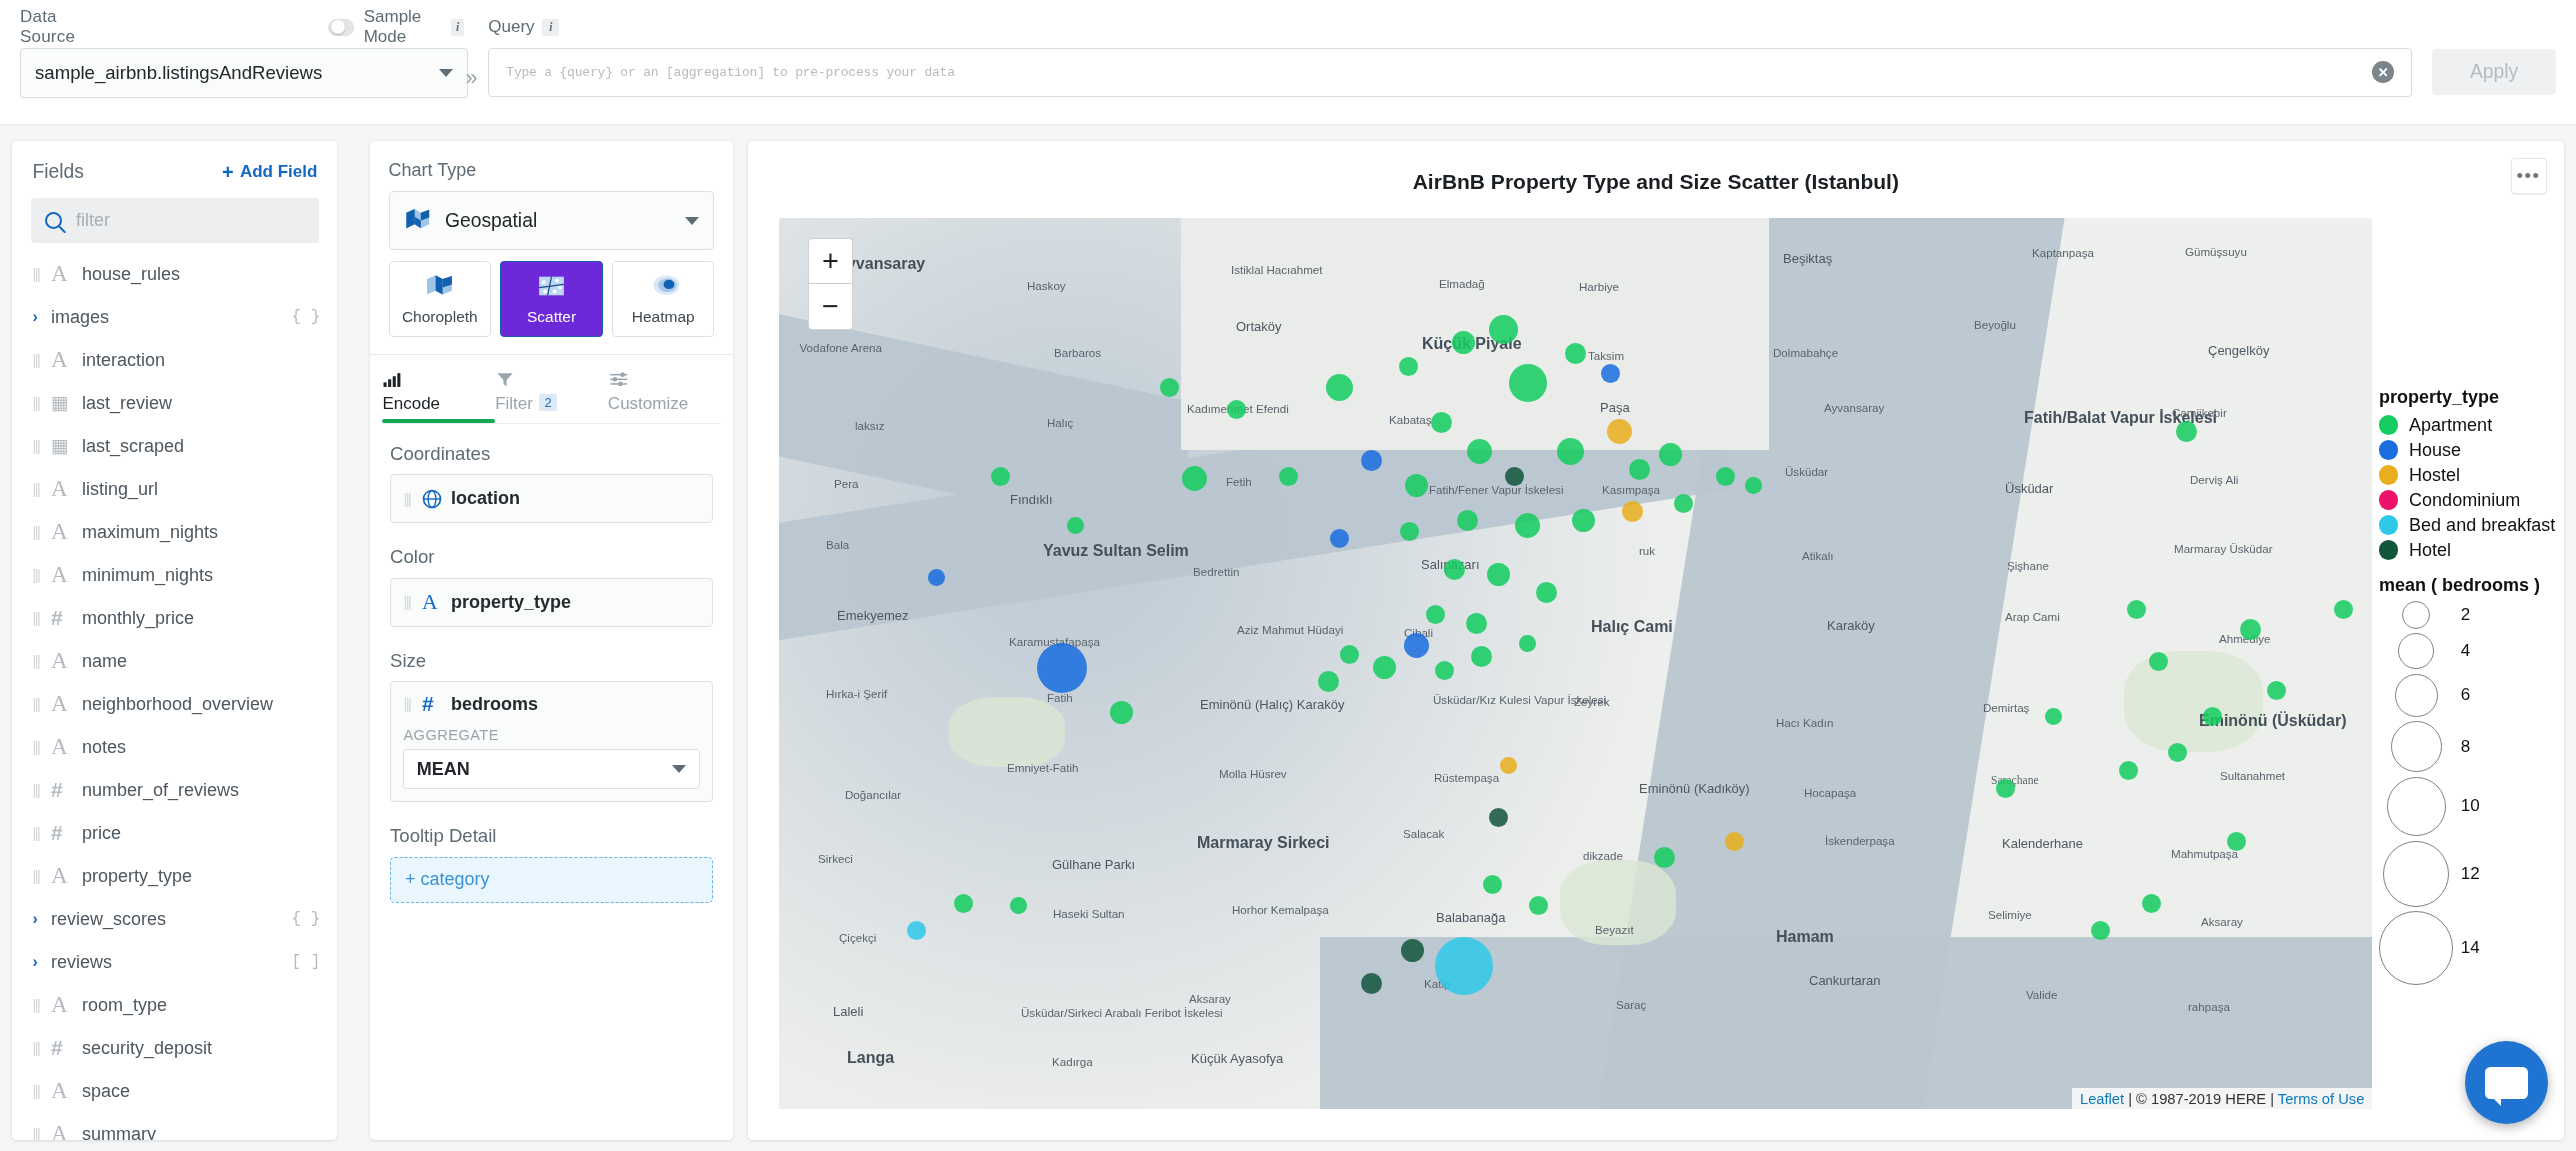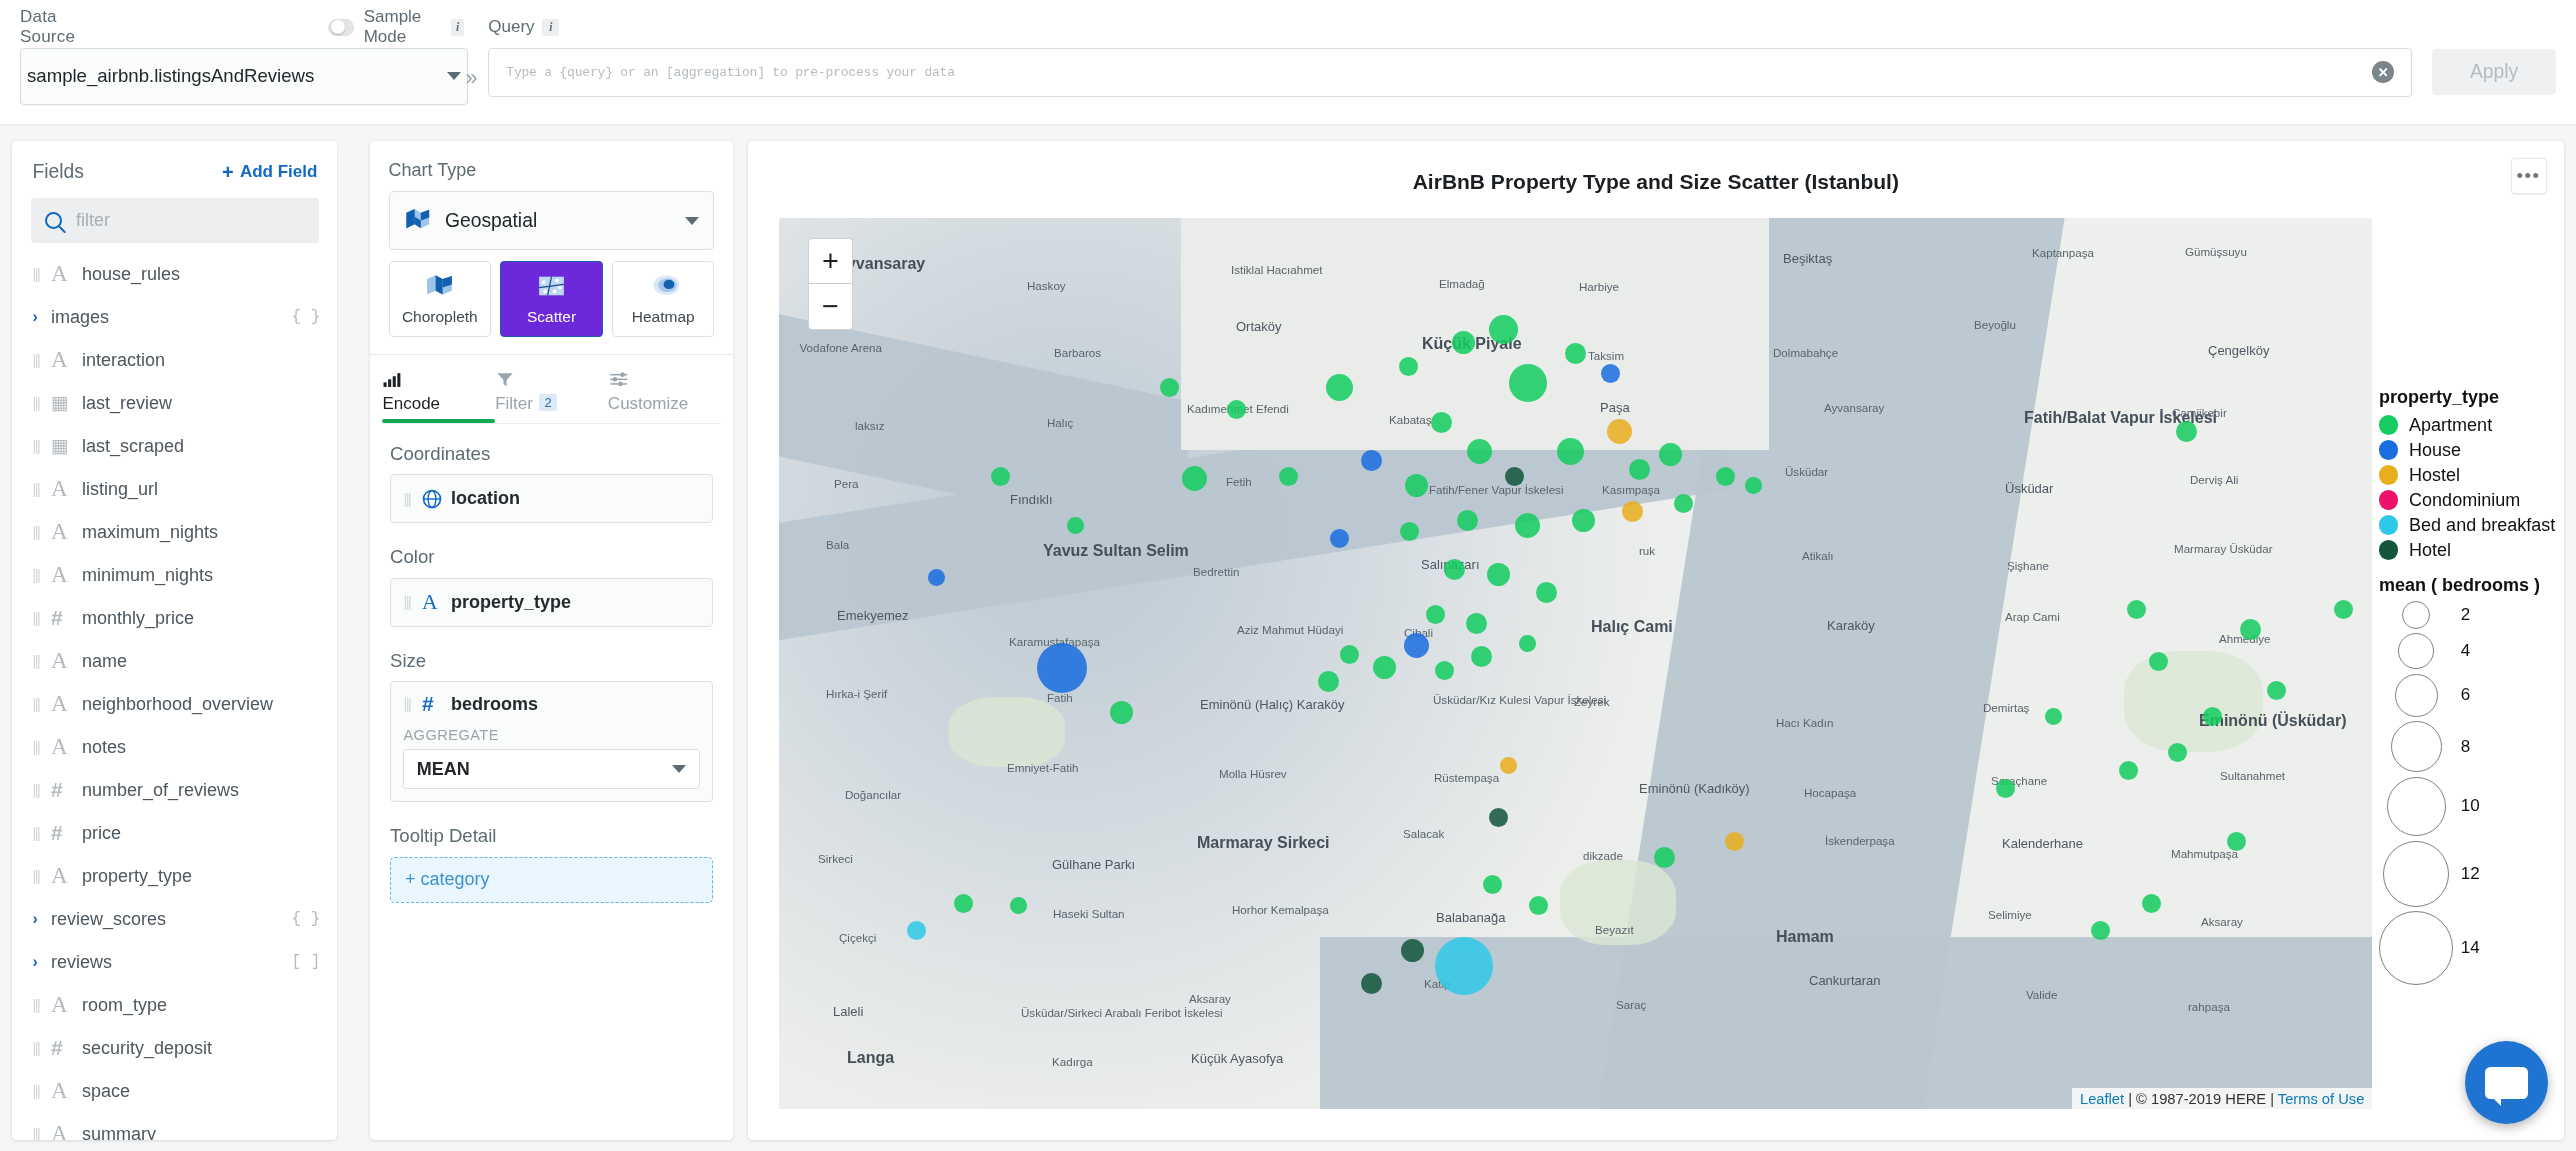--- a/index.html
+++ b/index.html
@@ -31,23 +31,23 @@
     border-radius: 50%; background: #fff; box-shadow: 0 0.8px 1.5px rgba(0,0,0,.3);
   }
   .sm-label { font-size: 17px; color: #5d6c74; margin-left: 9.3px; }
   .info-badge {
     display:inline-flex; align-items:center; justify-content:center;
     width: 17px; height: 17px; border-radius: 2.3px; background:#eceef0;
     color:#5d6c74; font-size: 11.6px; font-style: italic; font-weight:700;
     margin-left: 7.7px; font-family:"Liberation Serif", serif;
   }
   .ds-select {
-    margin-top: 7.7px; width: 448px; height: 57px;
+    margin-top: 7.7px; width: 448px; height: 50px;
     background:#fafbfb; border:0.8px solid #d9dde0; border-radius:3.9px;
-    display:flex; align-items:center; padding: 0 6px;
+    display:flex; align-items:center; padding: 0 14px;
     box-shadow: 0 0.8px 0.8px rgba(0,0,0,.04);
   }
   .ds-select .val { font-size: 18.6px; color:#23262a; flex:1; }
   .caret { width:0;height:0;border-left:7px solid transparent;border-right:7px solid transparent;border-top:8.5px solid #5d6c74; }
   .chev-double { font-size:21.6px; color:#9aa4ab; margin: 0 10.8px 0 1.5px; align-self:center; padding-top:32px;}
 
   .query-block { flex: 1; padding: 14px 0 0 0; }
   .q-headrow { display:flex; align-items:center; height:26px; }
   .q-label { font-size:17px; color:#5d6c74; }
   .q-inputrow { margin-top: 7.7px; display:flex; align-items:center; }
@@ -606,21 +606,21 @@
           <div class="maplbl" style="left: 795px; top: 477px;">Zeyrek</div>
           <div class="maplbl" style="left: 997px; top: 498px;">Hacı Kadın</div>
           <div class="maplbl" style="left: 1204px; top: 483px;">Demirtaş</div>
           <div class="maplbl big" style="left: 1420px; top: 494px;">Eminönü (Üsküdar)</div>
           <div class="maplbl" style="left: 66px; top: 570px;">Doğancılar</div>
           <div class="maplbl" style="left: 228px; top: 543px;">Emniyet-Fatih</div>
           <div class="maplbl" style="left: 440px; top: 549px;">Molla Hüsrev</div>
           <div class="maplbl" style="left: 655px; top: 553px;">Rüstempaşa</div>
           <div class="maplbl med" style="left: 860px; top: 563px;">Eminönü (Kadıköy)</div>
           <div class="maplbl" style="left: 1025px; top: 568px;">Hocapaşa</div>
-          <div class="maplbl" style="left: 1212px; top: 556px;">Saraçhane</div>
+          <div class="maplbl" style="left: 1212px; top: 556px; font-family: Liberation Serif, serif;">Saraçhane</div>
           <div class="maplbl" style="left: 1441px; top: 551px;">Sultanahmet</div>
           <div class="maplbl" style="left: 39px; top: 634px;">Sirkeci</div>
           <div class="maplbl med" style="left: 273px; top: 639px;">Gülhane Parkı</div>
           <div class="maplbl big" style="left: 418px; top: 616px;">Marmaray Sirkeci</div>
           <div class="maplbl" style="left: 624px; top: 609px;">Salacak</div>
           <div class="maplbl" style="left: 804px; top: 631px;">dikzade</div>
           <div class="maplbl" style="left: 1046px; top: 616px;">İskenderpaşa</div>
           <div class="maplbl med" style="left: 1223px; top: 618px;">Kalenderhane</div>
           <div class="maplbl" style="left: 1392px; top: 629px;">Mahmutpaşa</div>
           <div class="maplbl" style="left: 60px; top: 713px;">Çiçekçi</div>

